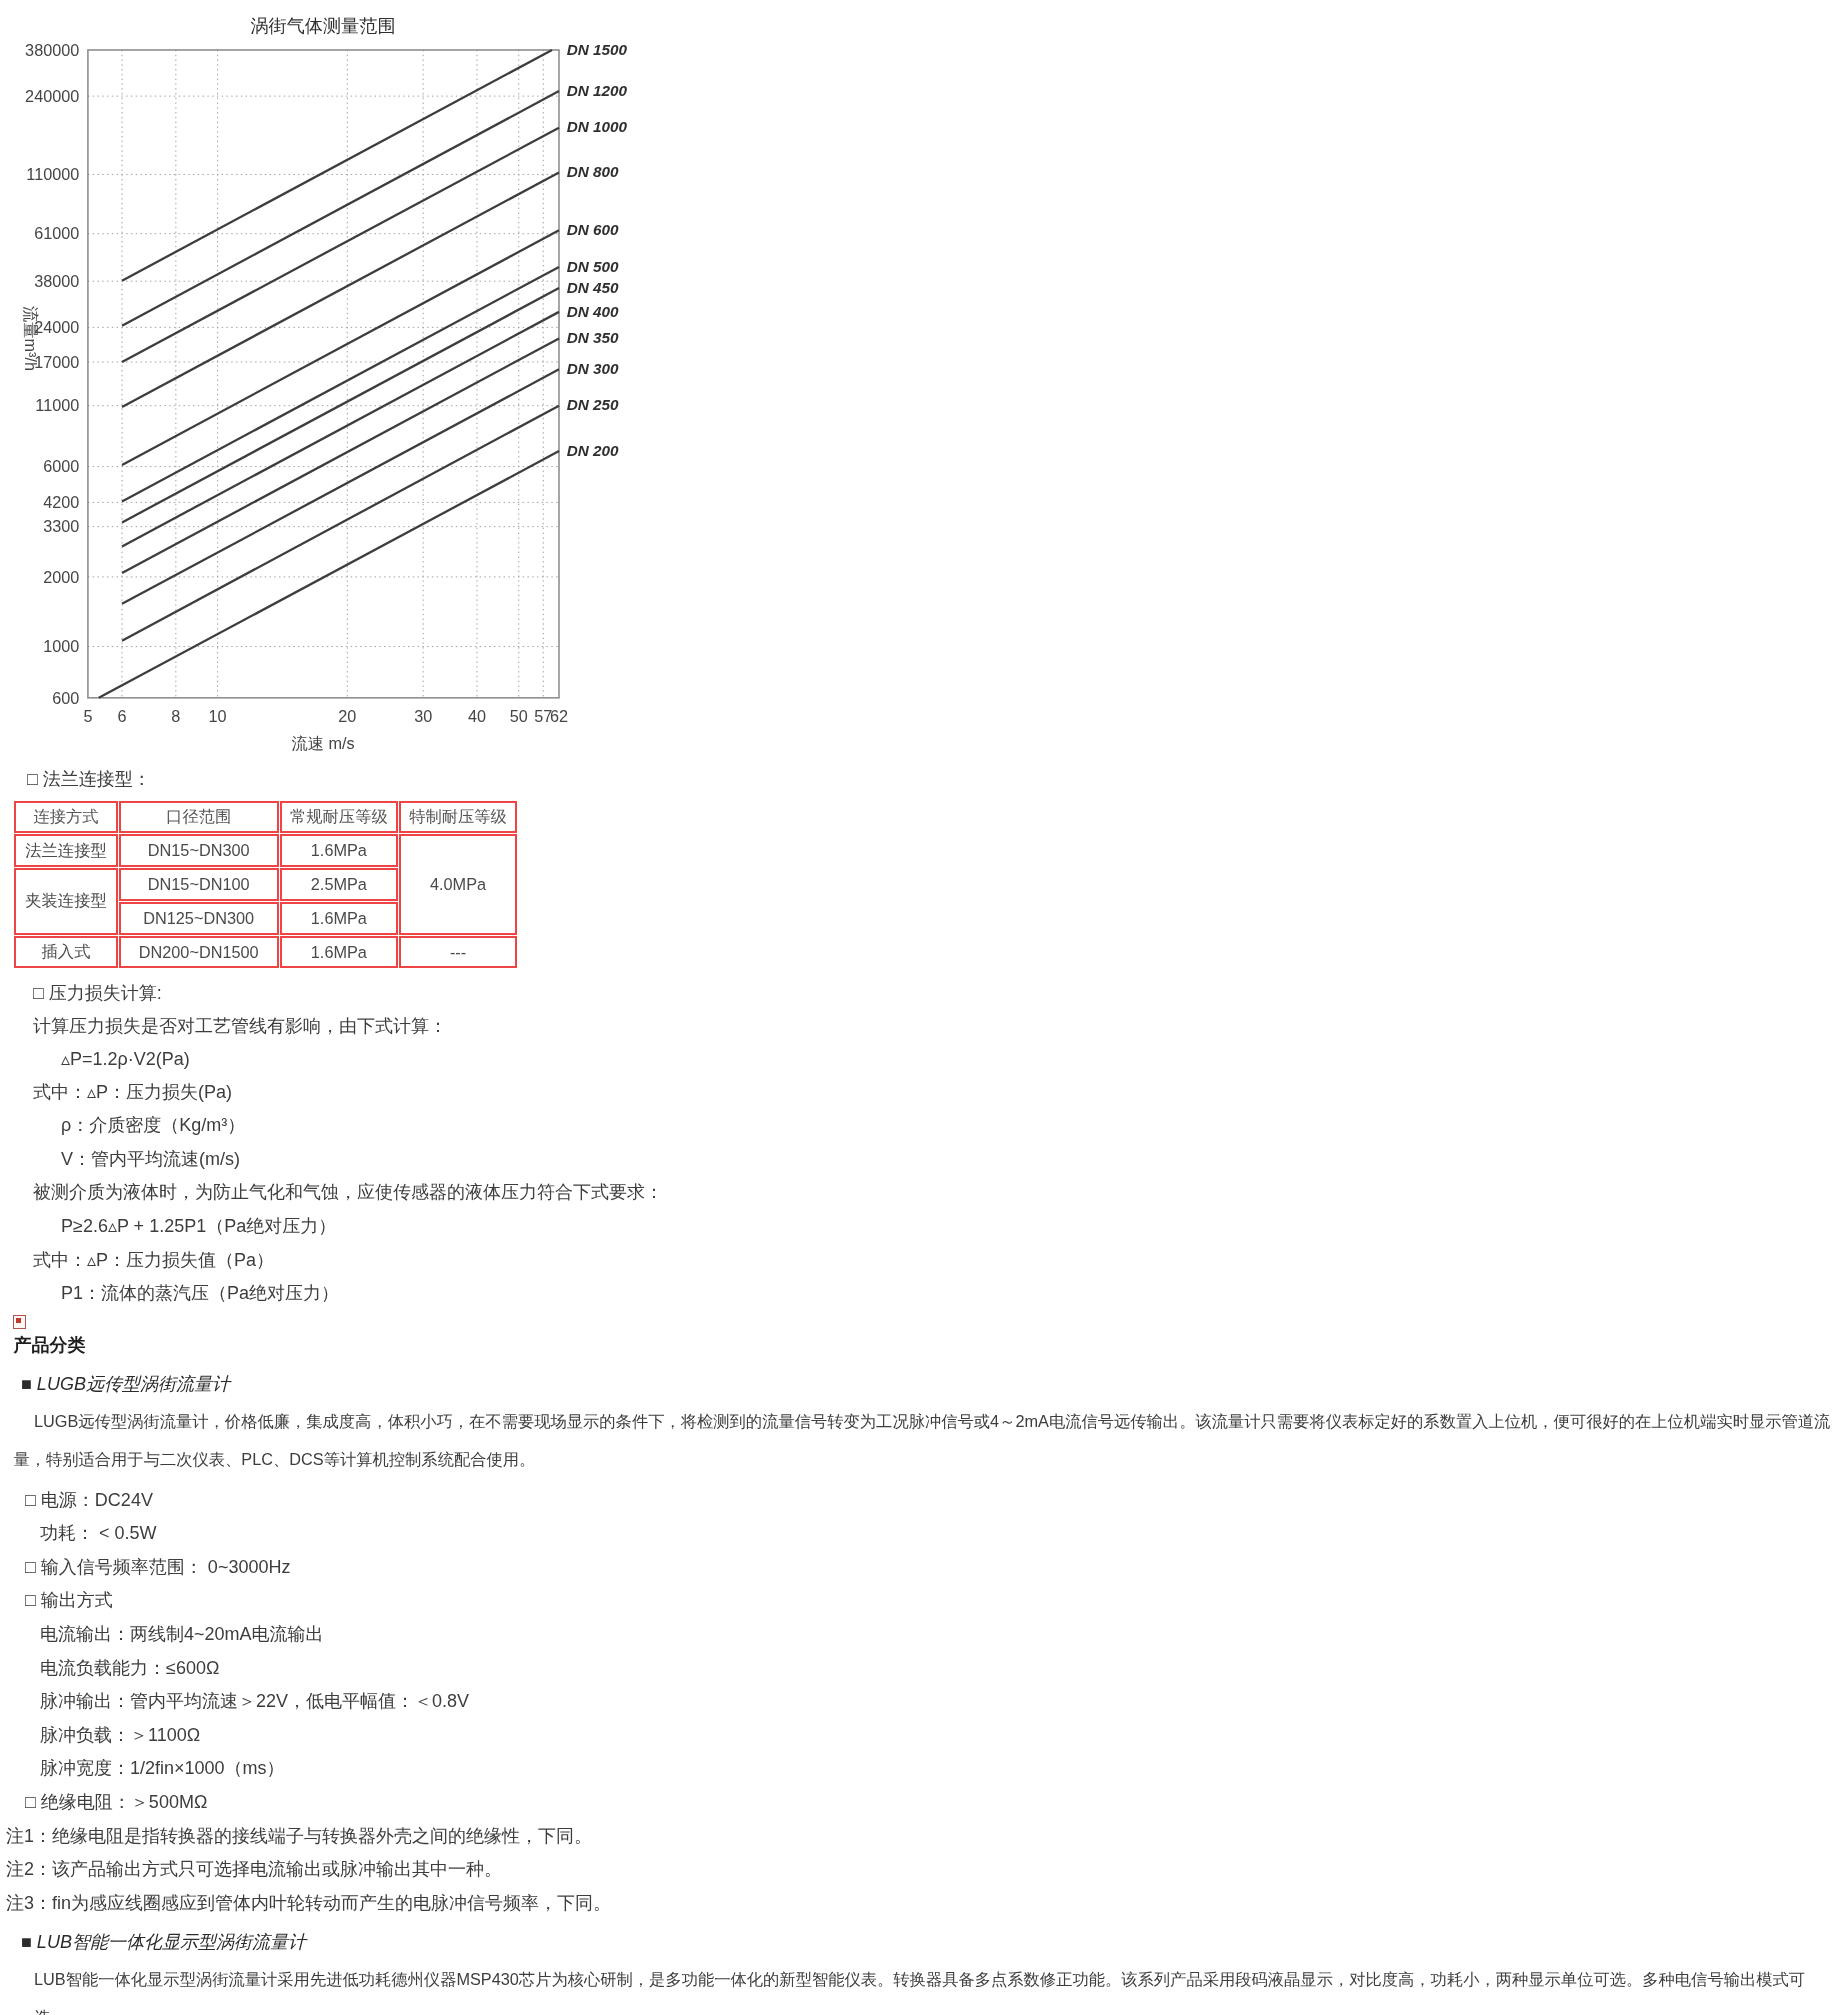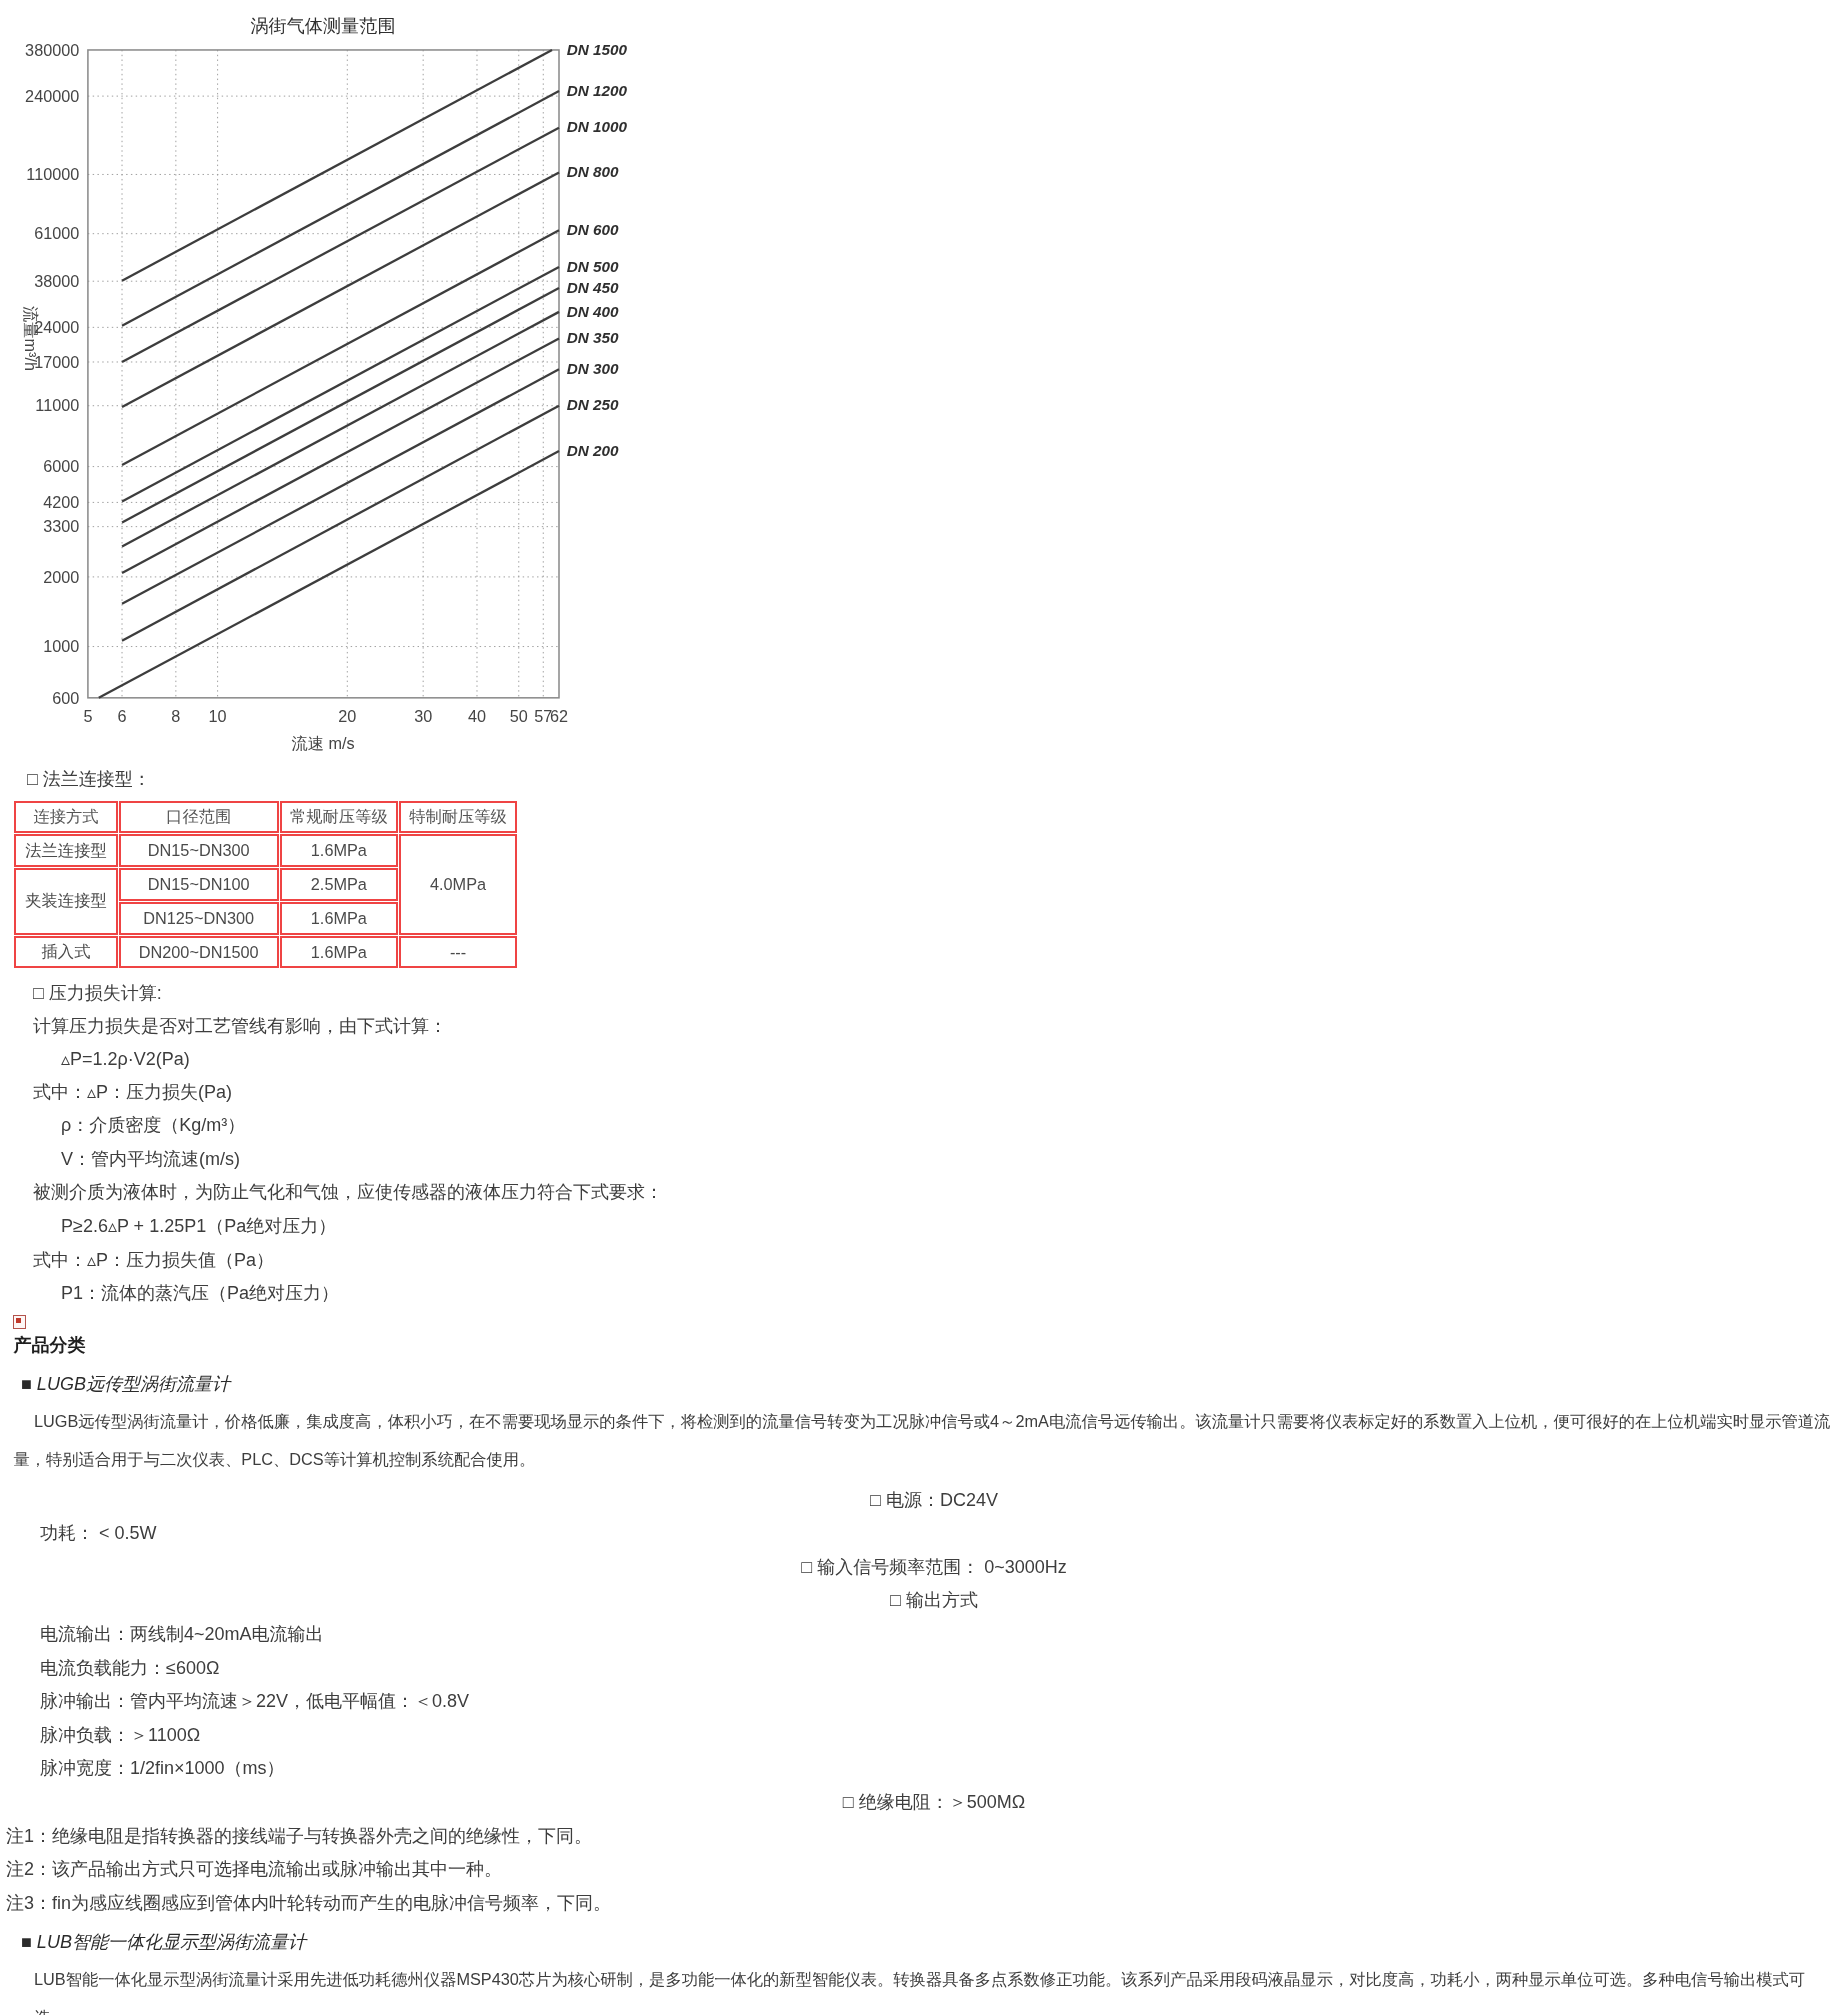--- a/index.html
+++ b/index.html
@@ -30,21 +30,21 @@
   .ind2{padding-left:55px;}
   .icon-line{margin:5.7px 0 1.9px 13.4px;height:16.3px;}
   .broken-img{display:inline-block;width:10.5px;height:12.4px;border:1px solid #b3534c;background:#fdf7f6;vertical-align:top;}
   .broken-img-dot{display:block;width:4.8px;height:4.8px;background:#c0392b;margin:1.9px;}
   .section-head{font-size:18px;font-weight:bold;color:#1f1f1f;margin:1.9px 0 1.9px 13.4px;}
   .prod-title{font-size:18px;color:#2b2b2b;margin:15.3px 0 5.7px 21px;font-style:italic;}
   .para{margin:1.9px 0 3.8px 0;}
   .para-line{font-size:16.3px;line-height:38px;margin:0;padding-left:13.4px;}
   .para-first{padding-left:34px;}
   .spec-line{font-size:18px;margin:9.6px 0;}
-  .spec-box{padding-left:33px;text-align:center;}
+  .spec-box{padding-left:25px;}
   .spec-sub{padding-left:40px;}
   .spec-note{padding-left:6px;}
 </style>
 </head>
 <body>
 
 <div class="chart-area">
   <svg width="688" height="765" viewBox="0 0 720 800">
     <text class="chart-title" x="338" y="33" text-anchor="middle">涡街气体测量范围</text>
     <text class="axis-label" x="338" y="784" text-anchor="middle">流速 m/s</text>

